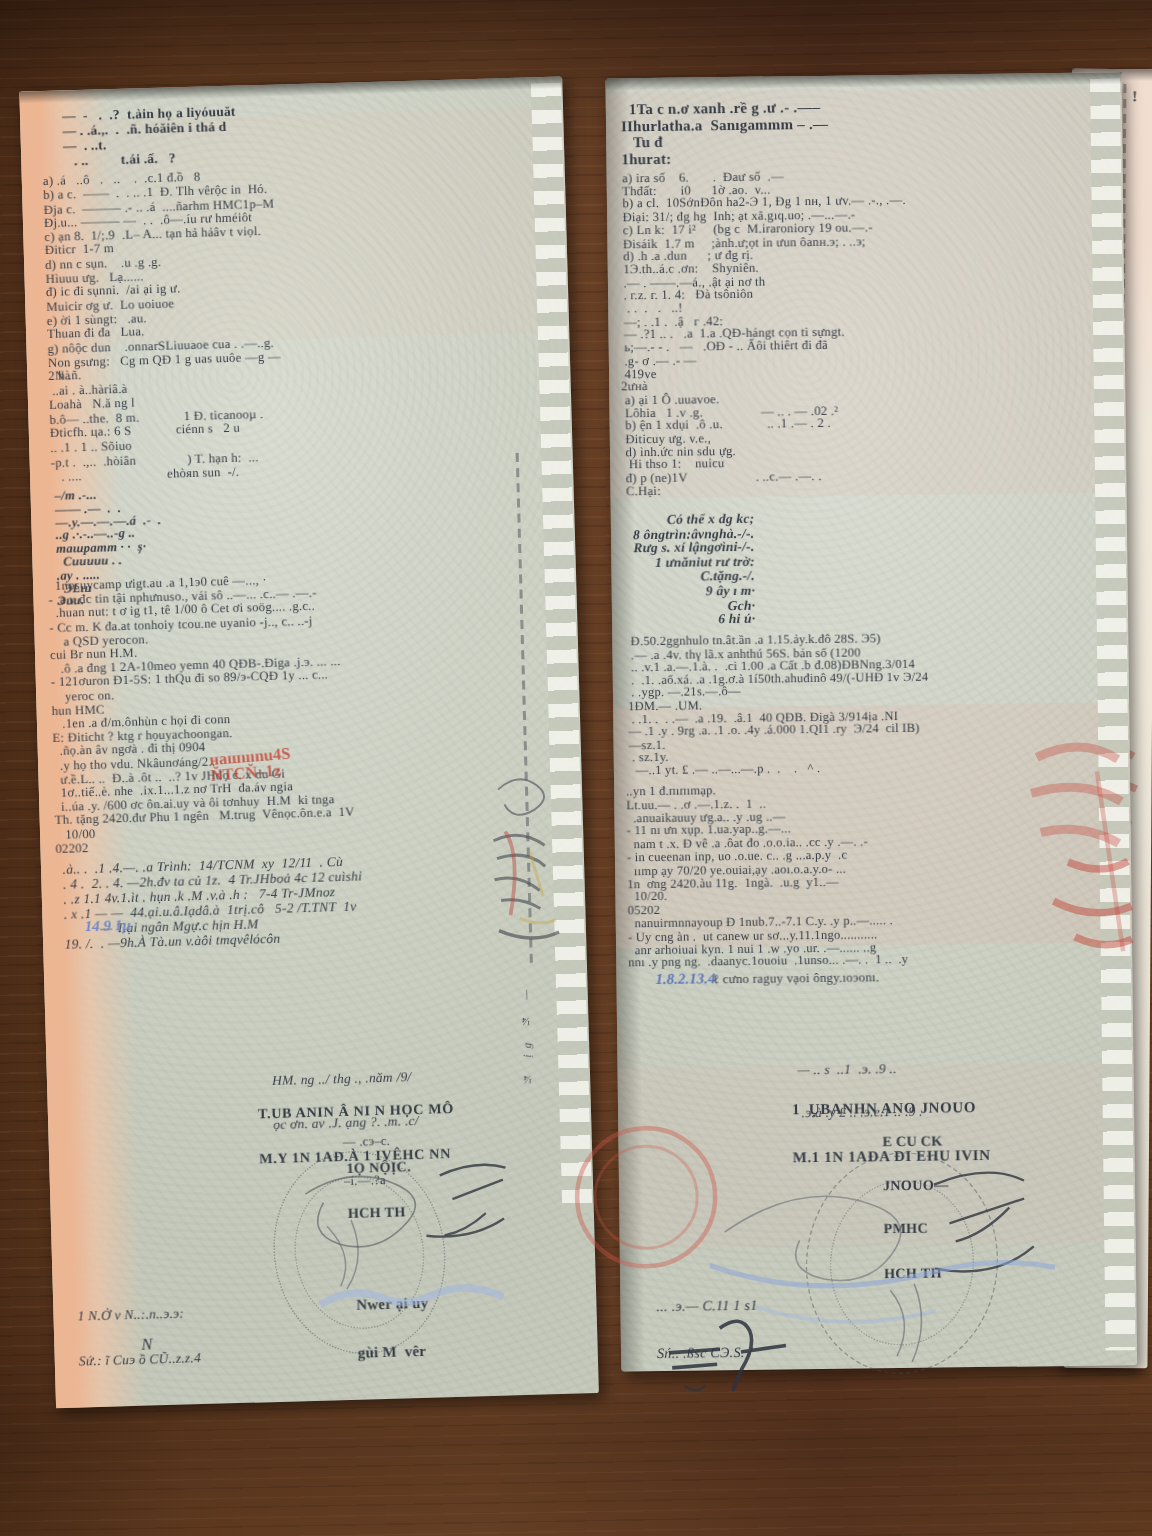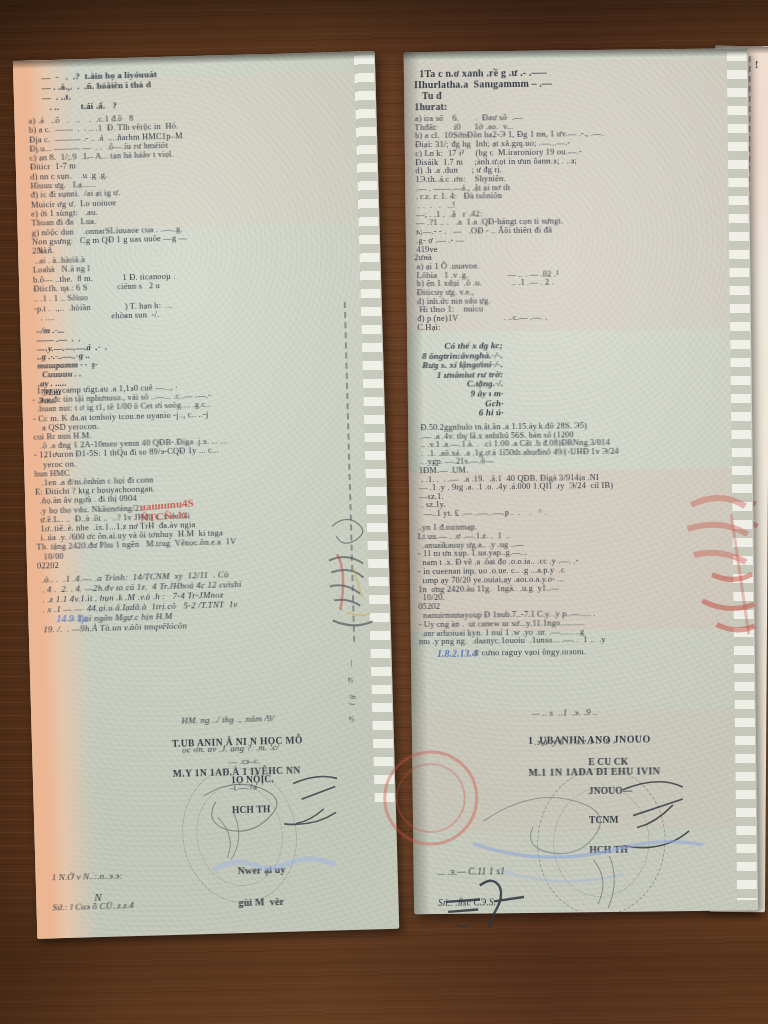--- a/index.html
+++ b/index.html
@@ -158,21 +158,21 @@
       <span class="ln">— .. s  ..1  .э. .9 ..</span>
       <span class="ln"> .э.à .y £ .. .э.e.1 .. .9 .</span>
     </div>
     <div class="tb b" style="left:116px;top:664px;font-size:10px;line-height:10.6px;letter-spacing:.4px;">
       <span class="ln">1  ỤBANHN ANO JNOUO</span>
       <span class="ln">M.1 1N 1AĐA ĐI EHU IVIN</span>
     </div>
     <div class="tb b" style="left:176px;top:688px;font-size:9.5px;line-height:9.8px;">
       <span class="ln">E CU CK</span>
       <span class="ln">JNOUO—</span>
-      <span class="ln">TCNM</span>
+      <span class="ln">PMHC</span>
       <span class="ln">HCH TH</span>
     </div>
     <div class="seal" style="left:124px;top:718px;width:126px;height:146px;transform:rotate(6deg);border-style:dashed;"></div>
     <svg width="260" height="170" style="left:60px;top:700px;" viewBox="0 0 260 170">
       <path d="M10 70 q50 -34 96 -18 q30 10 18 30 q-16 26 -48 20 q-26 -6 -16 -26" fill="none" stroke="#5a6068" stroke-width="1.1" opacity=".5"></path>
       <path d="M150 40 q36 -14 60 -2 M160 66 l50 -16 M150 96 q40 8 66 -14 M200 56 q-18 18 -36 22" fill="none" stroke="#30353d" stroke-width="1.6" opacity=".8"></path>
       <path d="M0 92 q70 26 150 6 q40 -10 80 -2" fill="none" stroke="#8ea6da" stroke-width="3.4" opacity=".55"></path>
       <path d="M30 120 q60 20 120 4" fill="none" stroke="#9db4e4" stroke-width="2.6" opacity=".4"></path>
       <path d="M120 110 q16 20 4 44 M136 106 q10 26 -2 52" fill="none" stroke="#4d525a" stroke-width="1" opacity=".5"></path>
     </svg>

